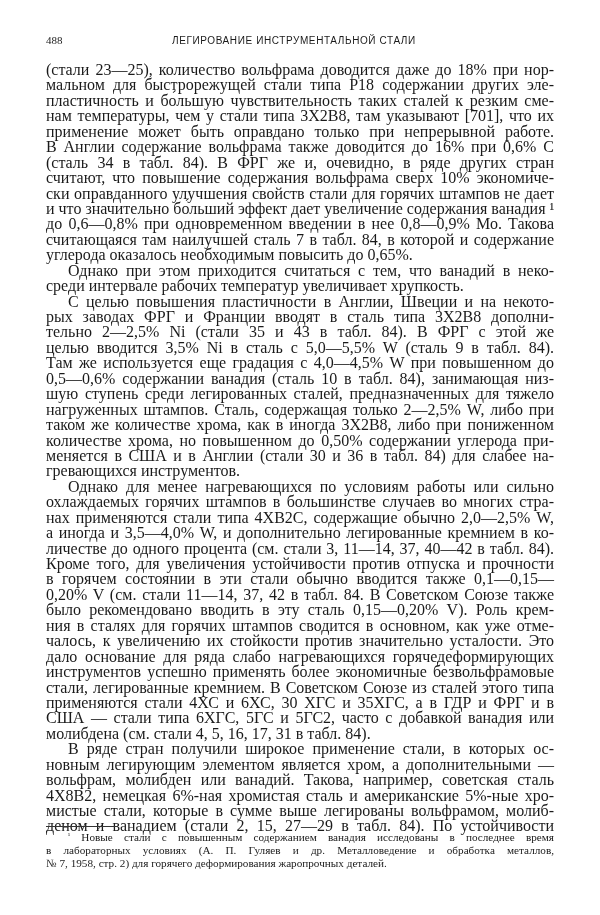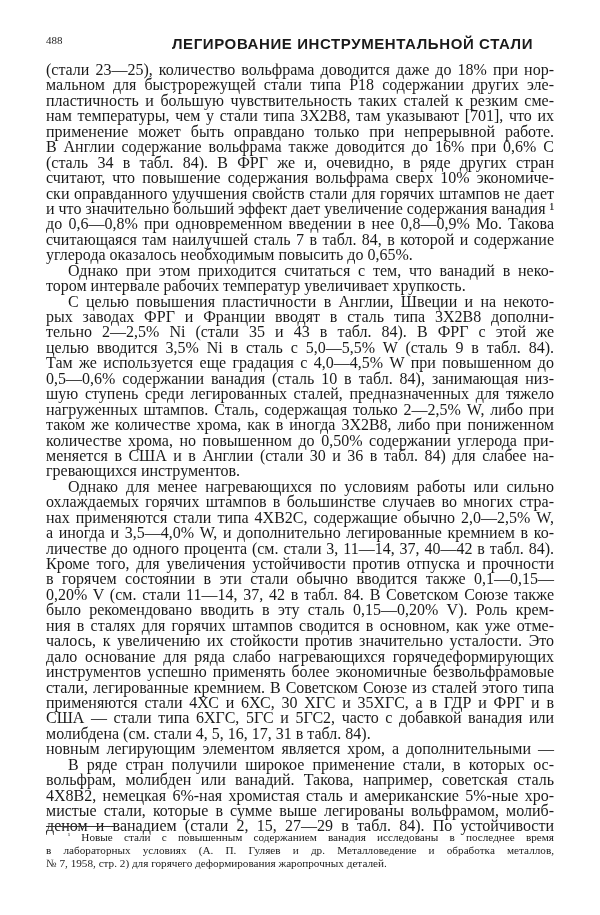--- a/index.html
+++ b/index.html
@@ -26,24 +26,24 @@
       position: absolute;
       left: 0;
       top: 0;
       font-size: 11px;
       font-family: "Liberation Serif", serif;
     }
     .running-title {
       position: absolute;
       left: 126px;
       top: 1px;
-      font-size: 15px;
+      font-size: 10px;
       letter-spacing: 0.6px;
       font-family: "Liberation Sans", "DejaVu Sans", sans-serif;
-      font-weight: bold;
+      font-weight: normal;
       text-align: center;
     }
     .body-text {
       position: absolute;
       top: 62px;
       left: 46px;
       width: 508px;
       font-size: 16px;
       line-height: 15.45px;
     }
@@ -103,21 +103,21 @@
   <span class="line">применение может быть оправдано только при непрерывной работе.</span>
   <span class="line">В Англии содержание вольфрама также доводится до 16% при 0,6% С</span>
   <span class="line">(сталь 34 в табл. 84). В ФРГ же и, очевидно, в ряде других стран</span>
   <span class="line">считают, что повышение содержания вольфрама сверх 10% экономиче-</span>
   <span class="line">ски оправданного улучшения свойств стали для горячих штампов не дает</span>
   <span class="line">и что значительно бо́льший эффект дает увеличение содержания ванадия ¹</span>
   <span class="line">до 0,6—0,8% при одновременном введении в нее 0,8—0,9% Мо. Такова</span>
   <span class="line">считающаяся там наилучшей сталь 7 в табл. 84, в которой и содержание</span>
   <span class="line last">углерода оказалось необходимым повысить до 0,65%.</span>
   <span class="line indent">Однако при этом приходится считаться с тем, что ванадий в неко-</span>
-  <span class="line last">тором интервале рабочих температур увеличивает хрупкость.</span>
+  <span class="line last">среди интервале рабочих температур увеличивает хрупкость.</span>
   <span class="line indent">С целью повышения пластичности в Англии, Швеции и на некото-</span>
   <span class="line">рых заводах ФРГ и Франции вводят в сталь типа 3Х2В8 дополни-</span>
   <span class="line">тельно 2—2,5% Ni (стали 35 и 43 в табл. 84). В ФРГ с этой же</span>
   <span class="line">целью вводится 3,5% Ni в сталь с 5,0—5,5% W (сталь 9 в табл. 84).</span>
   <span class="line">Там же используется еще градация с 4,0—4,5% W при повышенном до</span>
   <span class="line">0,5—0,6% содержании ванадия (сталь 10 в табл. 84), занимающая низ-</span>
   <span class="line">шую ступень среди легированных сталей, предназначенных для тяжело</span>
   <span class="line">нагруженных штампов. Сталь, содержащая только 2—2,5% W, либо при</span>
   <span class="line">таком же количестве хрома, как в иногда 3Х2В8, либо при пониженном</span>
   <span class="line">количестве хрома, но повышенном до 0,50% содержании углерода при-</span>
@@ -133,22 +133,22 @@
   <span class="line">0,20% V (см. стали 11—14, 37, 42 в табл. 84. В Советском Союзе также</span>
   <span class="line">было рекомендовано вводить в эту сталь 0,15—0,20% V). Роль крем-</span>
   <span class="line">ния в сталях для горячих штампов сводится в основном, как уже отме-</span>
   <span class="line">чалось, к увеличению их стойкости против значительно усталости. Это</span>
   <span class="line">дало основание для ряда слабо нагревающихся горячедеформирующих</span>
   <span class="line">инструментов успешно применять более экономичные безвольфрамовые</span>
   <span class="line">стали, легированные кремнием. В Советском Союзе из сталей этого типа</span>
   <span class="line">применяются стали 4ХС и 6ХС, 30 ХГС и 35ХГС, а в ГДР и ФРГ и в</span>
   <span class="line">США — стали типа 6ХГС, 5ГС и 5ГС2, часто с добавкой ванадия или</span>
   <span class="line last">молибдена (см. стали 4, 5, 16, 17, 31 в табл. 84).</span>
+  <span class="line indent">В ряде стран получили широкое применение стали, в которых ос-</span>
   <span class="line">новным легирующим элементом является хром, а дополнительными —</span>
-  <span class="line indent">В ряде стран получили широкое применение стали, в которых ос-</span>
   <span class="line">вольфрам, молибден или ванадий. Такова, например, советская сталь</span>
   <span class="line">4Х8В2, немецкая 6%-ная хромистая сталь и американские 5%-ные хро-</span>
   <span class="line">мистые стали, которые в сумме выше легированы вольфрамом, молиб-</span>
   <span class="line">деном и ванадием (стали 2, 15, 27—29 в табл. 84). По устойчивости</span>
 </div>
 
 <div class="footnote-rule"></div>
 
 <div class="footnotes">
   <span class="line indent"><sup class="fn">¹</sup> <span>Новые стали с повышенным содержанием ванадия исследованы в последнее время</span></span>

